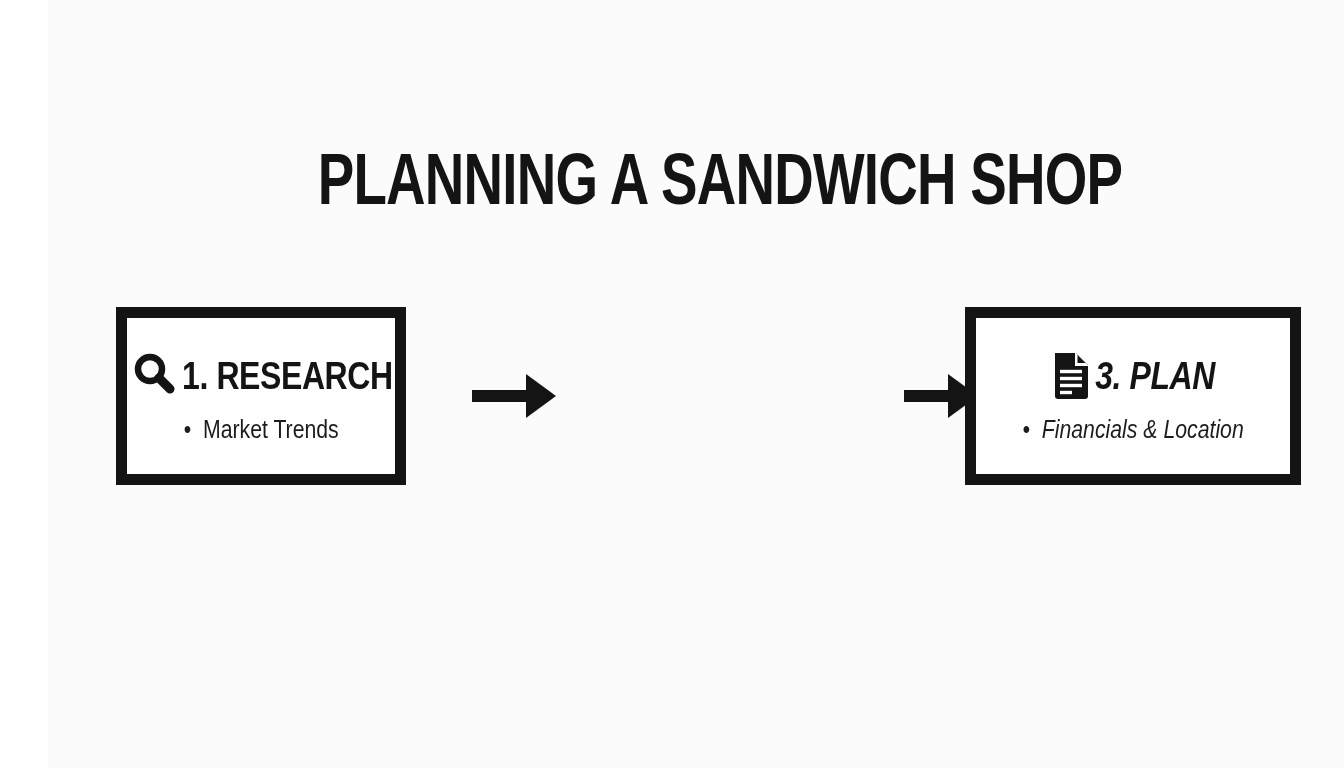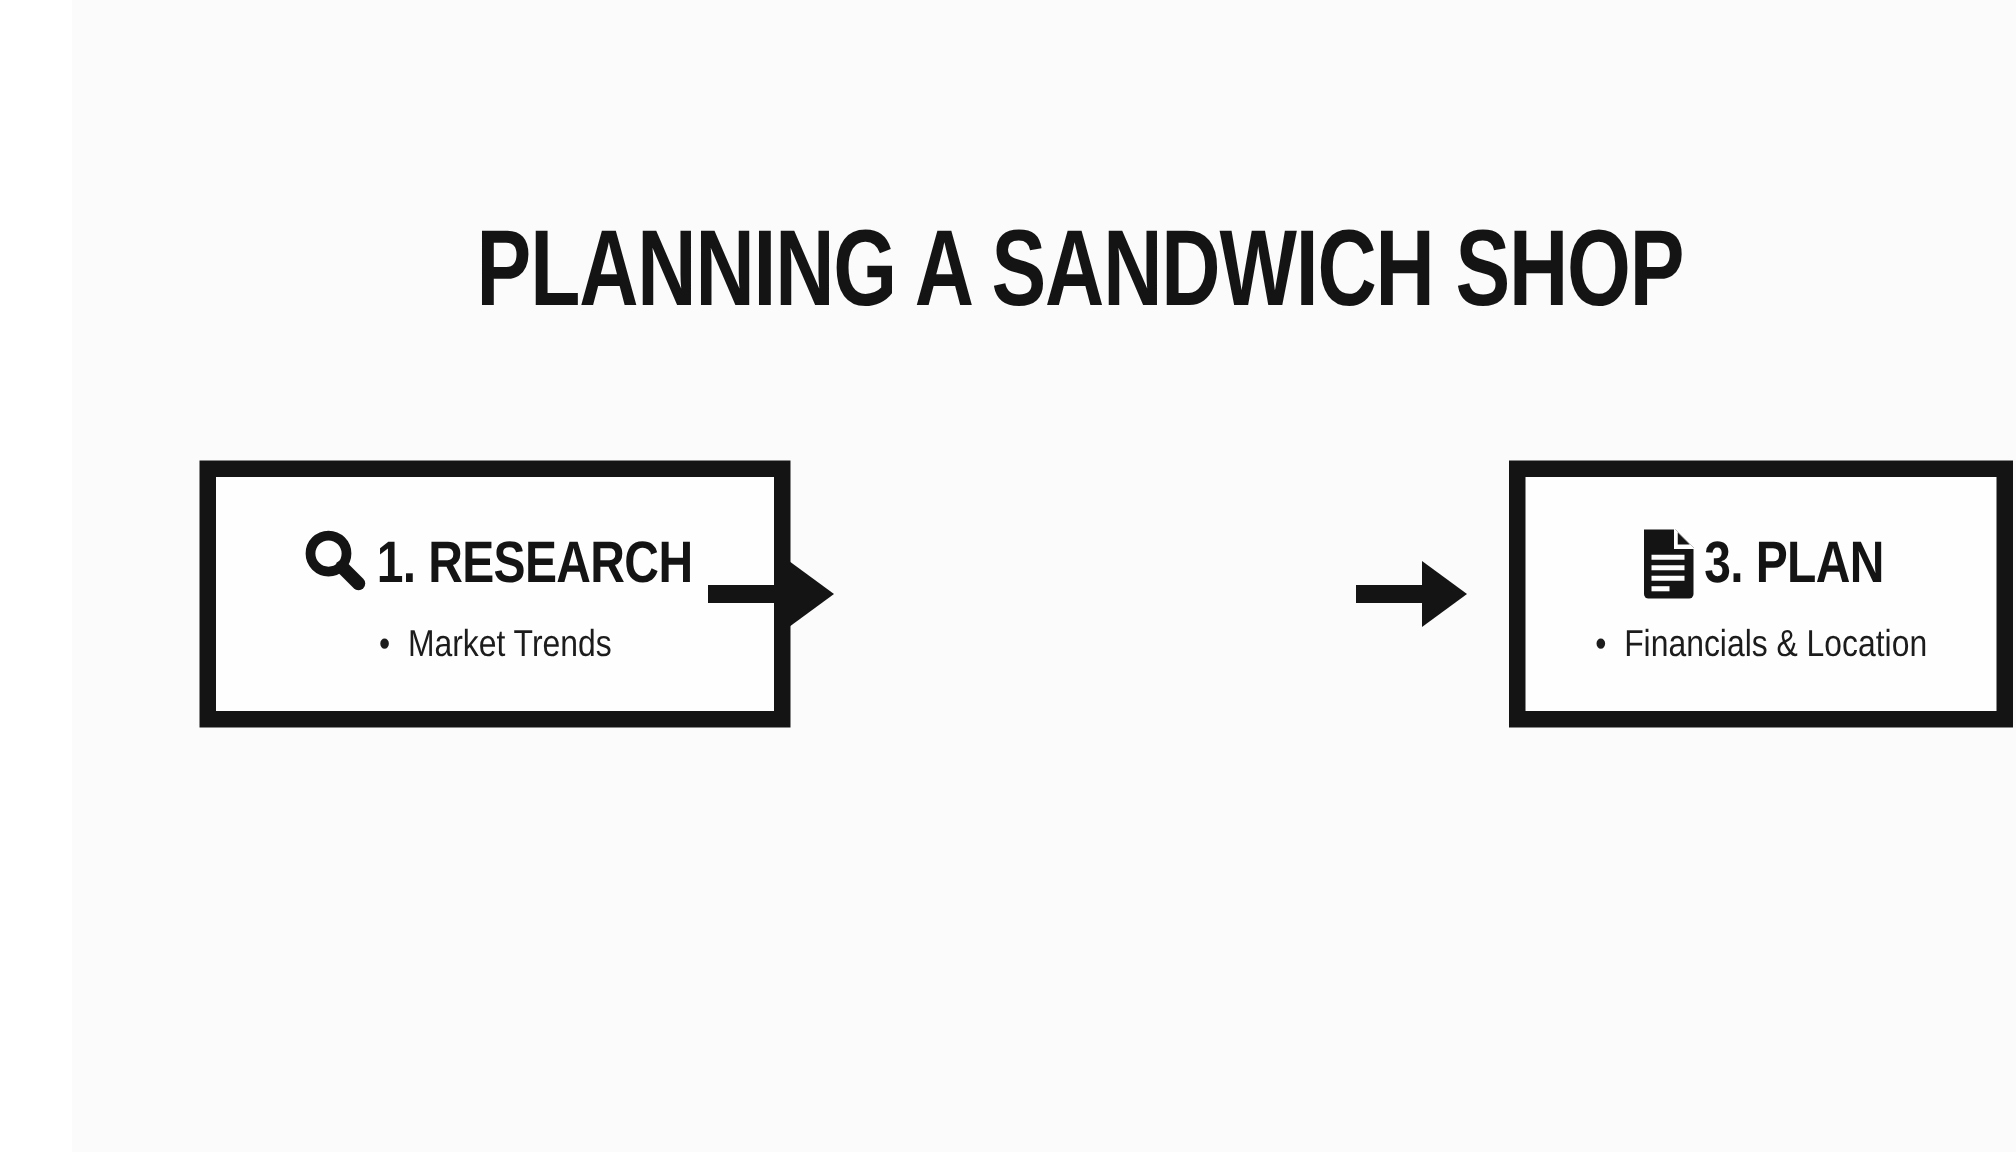--- a/index.html
+++ b/index.html
@@ -37,23 +37,23 @@
   
   .step{
     position:absolute;
     top:307px;height:178px;
     border:11px solid var(--ink);
     background:var(--box-fill);
     display:flex;flex-direction:column;
     align-items:center;justify-content:center;
     gap:11px;
   }
-  .step-1{left:85px;width:394px;}
+  .step-1{left:68px;width:290px;}
   .step-2{left:508px;width:348px;}
-  .step-3{left:958px;width:336px;}
+  .step-3{left:917px;width:336px;font-style:italic;}
 
   .heading{
     display:flex;align-items:center;
     gap:4px;height:54px;
   }
   .icon{display:flex;align-items:center;justify-content:center;}
   .heading-label{
     font-size:39px;font-weight:700;letter-spacing:-0.5px;
     white-space:nowrap;
     transform:scaleX(0.82);transform-origin:center;

